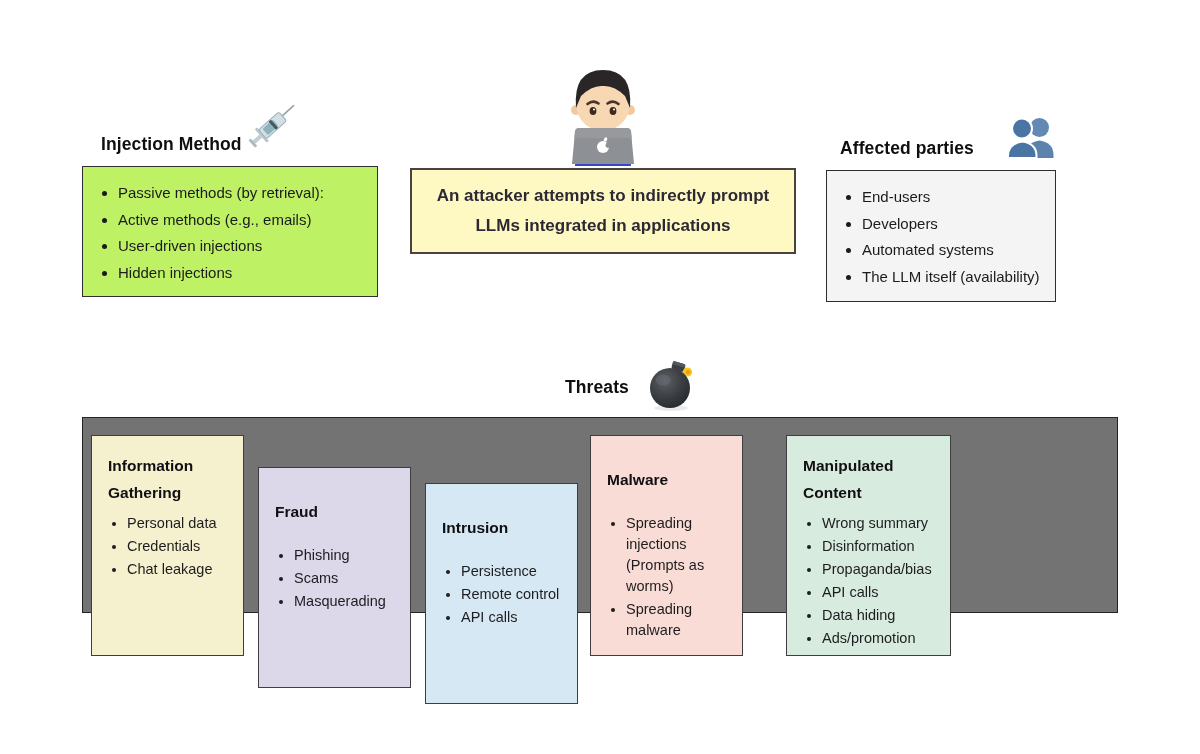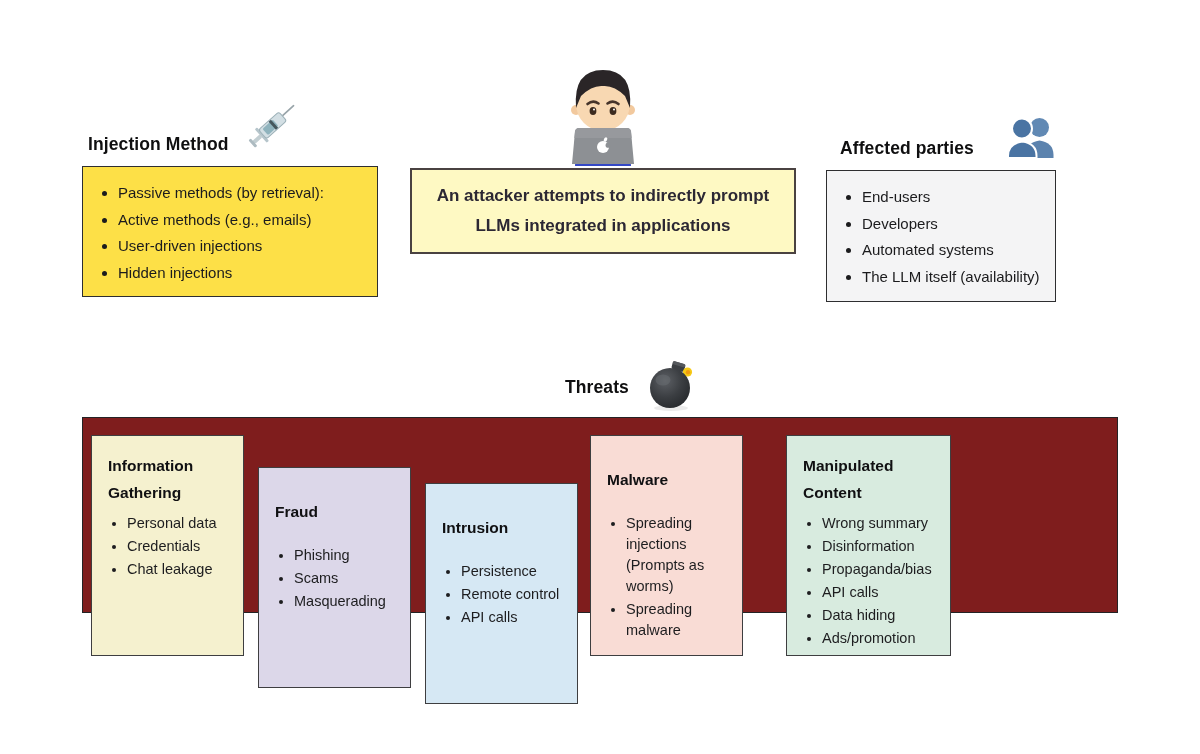--- a/index.html
+++ b/index.html
@@ -23,21 +23,21 @@
   #affected-box{left:826px;top:170px;width:230px;height:132px;}
   
   #attacker-box{
     position:absolute;left:410px;top:168px;width:386px;height:86px;box-sizing:border-box;
     border:2px solid #4a4241;display:flex;flex-direction:column;justify-content:center;
     text-align:center;font-size:17px;font-weight:700;line-height:30px;color:#2c2834;
   }
   
   #threats-outer{
     position:absolute;left:82px;top:417px;width:1036px;height:196px;box-sizing:border-box;
-    border:1.5px solid #232325;background:#7f1d1d;
+    border:1.5px solid #232325;background:#737373;
   }
   .card{
     position:absolute;top:17px;height:221px;box-sizing:border-box;
     border:1px solid #3e3e40;padding:14px 8px 0 16px;
   }
   .card-title{
     font-size:15.5px;font-weight:700;line-height:27px;min-height:58px;
     display:flex;align-items:center;color:#101012;
   }
   .card ul{margin:5px 0 0;padding:0 0 0 19px;font-size:14.5px;line-height:21px;color:#1d1d1f;}
@@ -47,35 +47,35 @@
   #card-2{left:342px;width:153px;}
   #card-3{left:507px;width:153px;}
   #card-4{left:673px;width:165px;}
   #card-5{left:853px;width:154px;}
 </style>
 </head>
 <body>
 
 <div class="stage">
 
-  <div class="heading" style="left:88px;top:134px;">Injection Method</div>
+  <div class="heading" style="left:101px;top:134px;">Injection Method</div>
 
   <svg class="icon" style="left:241px;top:95px;" width="64" height="60" viewBox="0 0 64 60">
     <g transform="rotate(-42 32 30)">
       <rect x="45" y="28.6" width="16" height="1.7" rx="0.8" fill="#98a4a9"></rect>
       <rect x="15.5" y="21" width="3" height="18" rx="1" fill="#b6c5cb"></rect>
       <rect x="18" y="24" width="27" height="12" rx="2.5" fill="#d3dfe4" stroke="#9db1b8" stroke-width="1"></rect>
       <rect x="21.5" y="25.8" width="14" height="8.4" rx="1.5" fill="#8fb3bd"></rect>
       <rect x="31" y="24.6" width="3" height="10.8" fill="#45565c"></rect>
       <rect x="6" y="28" width="10" height="4" rx="1.5" fill="#c2ced2"></rect>
       <rect x="3.5" y="25" width="3" height="10" rx="1.2" fill="#adbbc1"></rect>
     </g>
   </svg>
 
-  <div class="panel" id="injection-box" style="background: #fde047;">
+  <div class="panel" id="injection-box" style="background: #bef264;">
     <ul>
       <li>Passive methods (by retrieval):</li>
       <li>Active methods (e.g., emails)</li>
       <li>User-driven injections</li>
       <li>Hidden injections</li>
     </ul>
   </div>
 
   <svg class="icon" style="left:551px;top:60px;" width="104" height="106" viewBox="0 0 104 106">
     <path d="M24 106 Q24 78 40 72 L64 72 Q80 78 80 106 Z" fill="#3448c6"></path>

